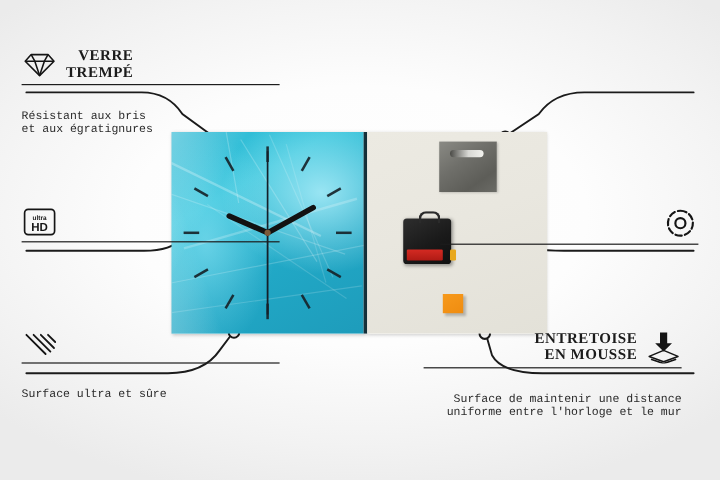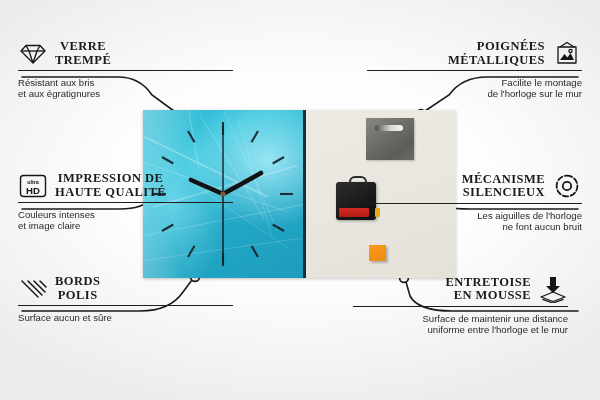--- a/index.html
+++ b/index.html
@@ -20,27 +20,27 @@
   .feature{position:absolute;width:215px;}
   .feature .headrow{display:flex;align-items:center;gap:7px;}
   .feature.left .headrow{justify-content:flex-start;}
   .feature.right .headrow{justify-content:flex-end;}
   .ftitle{
     font-family:"Liberation Serif", serif;
     font-weight:bold;font-size:12.5px;line-height:13.5px;
     letter-spacing:.45px;color:#1b1b1b;text-transform:uppercase;
     white-space:pre-line;
   }
-  .feature.left .ftitle{text-align:center;}
+  .feature.left .ftitle{text-align:right;}
   .feature.right .ftitle{text-align:right;}
   .rule{height:1px;background:#1d1d1d;margin-top:3px;width:100%;}
   .fdesc{
-    font-family:Liberation Sans, sans-serif;
+    font-family:Liberation Mono, monospace;
     font-size:9.6px;line-height:11.4px;color:#2a2a2a;
-    margin-top:6px;white-space:pre-line;
+    margin-top:20px;white-space:pre-line;
   }
   .feature.left .fdesc{text-align:left;}
   .feature.right .fdesc{text-align:right;}
   .icn{flex:0 0 auto;display:block;}
   
   #f-verre{left:18px;top:40px;}
   #f-impression{left:18px;top:172px;}
   #f-bords{left:18px;top:275px;}
   #f-poignees{left:367px;top:40px;}
   #f-mecanisme{left:367px;top:172px;}
@@ -190,77 +190,50 @@
 et aux égratignures</div>
   </div>
 
   <div class="feature left" id="f-impression">
     <div class="headrow">
       <svg class="icn" width="30" height="26" viewBox="0 0 30 26">
         <rect x="2.5" y="2.5" width="25" height="21" rx="3" fill="none" stroke="#151515" stroke-width="1.4"></rect>
         <text x="15" y="11" font-family="Liberation Sans, sans-serif" font-size="5.4" font-weight="bold" fill="#151515" text-anchor="middle">ultra</text>
         <text x="15" y="20.5" font-family="Liberation Sans, sans-serif" font-size="9.6" font-weight="bold" fill="#151515" text-anchor="middle">HD</text>
       </svg>
-      <div class="ftitle">IMPRESSION DE
-HAUTE QUALITÉ</div>
-    </div>
-    <div class="rule"></div>
-    <div class="fdesc">Couleurs intenses
-et image claire</div>
+    </div>
+    <div class="rule"></div>
   </div>
 
   <div class="feature left" id="f-bords">
     <div class="headrow">
       <svg class="icn" width="30" height="24" viewBox="0 0 30 24">
         <g stroke="#151515" stroke-width="1.5" stroke-linecap="round">
           <line x1="4" y1="4" x2="20" y2="20"></line>
           <line x1="10" y1="4" x2="24" y2="18"></line>
           <line x1="16" y1="4" x2="27" y2="15"></line>
           <line x1="22" y1="4" x2="28" y2="10"></line>
         </g>
       </svg>
-      <div class="ftitle">BORDS
-POLIS</div>
-    </div>
-    <div class="rule"></div>
-    <div class="fdesc">Surface aucun et sûre</div>
-  </div>
-
-  <div class="feature right" id="f-poignees">
-    <div class="headrow">
-      <div class="ftitle">POIGNÉES
-MÉTALLIQUES</div>
-      <svg class="icn" width="30" height="26" viewBox="0 0 30 26">
-        <g fill="none" stroke="#151515" stroke-width="1.3" stroke-linejoin="round">
-          <path d="M8,6 L15,1.5 L22,6"></path>
-          <rect x="6" y="6" width="18" height="16"></rect>
-          <path d="M8,19 L12.5,13 L15.5,16.5 L18.5,12 L22,19 Z" fill="#151515" stroke="none"></path>
-          <circle cx="18.5" cy="10" r="1.6"></circle>
-        </g>
-      </svg>
-    </div>
-    <div class="rule"></div>
-    <div class="fdesc">Facilite le montage
-de l'horloge sur le mur</div>
-  </div>
+    </div>
+    <div class="rule"></div>
+    <div class="fdesc">Surface ultra et sûre</div>
+  </div>
+
 
   <div class="feature right" id="f-mecanisme">
     <div class="headrow">
-      <div class="ftitle">MÉCANISME
-SILENCIEUX</div>
       <svg class="icn" width="30" height="28" viewBox="0 0 30 28">
         <g fill="none" stroke="#151515" stroke-width="1.8" stroke-linecap="round" stroke-linejoin="round">
           <path d="M15,3.6 a10.4,10.4 0 1,1 -0.01,0 Z" stroke-dasharray="5.2 2.6"></path>
           <circle cx="15" cy="14" r="4.2"></circle>
         </g>
       </svg>
     </div>
     <div class="rule"></div>
-    <div class="fdesc">Les aiguilles de l'horloge
-ne font aucun bruit</div>
   </div>
 
   <div class="feature right" id="f-entretoise">
     <div class="headrow">
       <div class="ftitle">ENTRETOISE
 EN MOUSSE</div>
       <svg class="icn" width="30" height="28" viewBox="0 0 30 28">
         <path d="M12,2 L18,2 L18,11 L22,11 L15,18 L8,11 L12,11 Z" fill="#151515"></path>
         <g fill="none" stroke="#151515" stroke-width="1.3" stroke-linejoin="round">
           <path d="M15,17 L27,22 L15,26.5 L3,22 Z"></path>

